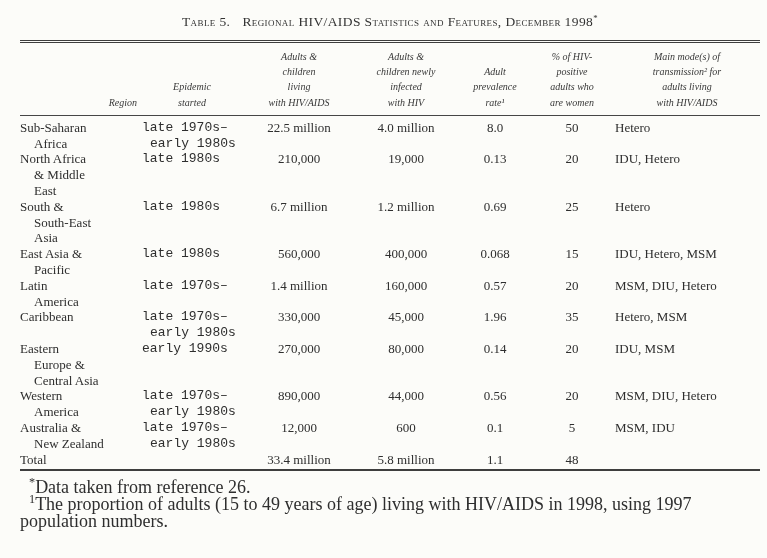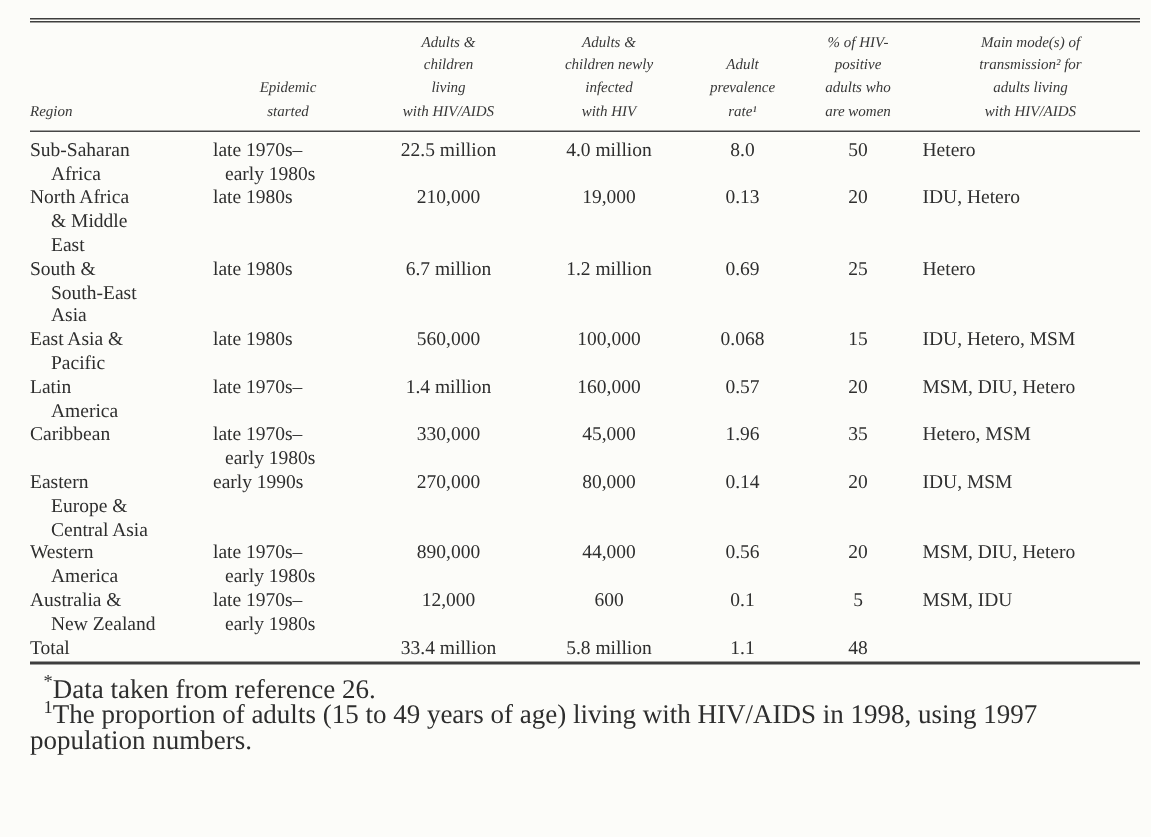--- a/index.html
+++ b/index.html
@@ -43,37 +43,38 @@
     font-weight:normal;
     vertical-align:bottom;
     text-align:center;
     white-space:pre-line;
     padding:6px 1px 5px 1px;
     font-size:10px;
     line-height:15.2px;
     border-bottom:1.5px solid #464646;
     color:#383838;
   }
-  thead th.h-region{text-align:left;padding-left:0;}
+  thead th.h-region{text-align:right;padding-left:0;}
   tbody td{
     vertical-align:top;
     padding:0 1px;
     white-space:pre-line;
   }
   tbody tr:first-child td{padding-top:4px;}
   tbody tr:last-child td{padding-bottom:2px;}
   td.c-region{
     text-align:left;
     padding-left:14px;
     text-indent:-14px;
   }
   td.c-epidemic{
     text-align:left;
     padding-left:12px;
     text-indent:-8px;
+    font-family:Liberation Mono, monospace;
   }
   td.c-num{text-align:center;}
   td.c-modes{}
   sup{font-size:.68em;line-height:0;}
   
   .footnotes{
     margin-top:8px;
     width:742px;
     font-size:18px;
     line-height:16.6px;
@@ -82,20 +83,23 @@
   .footnotes p{
     margin:0;
     text-indent:9px;
   }
 </style>
 </head>
 <body>
 
 <div class="page">
 
+  <div class="table-title">
+    <span>Table 5.</span><span class="gap"></span><span>Regional HIV/AIDS Statistics and Features, December 1998</span><sup>*</sup>
+  </div>
 
   <table class="stats">
     <colgroup>
       <col style="width:118px">
         <col style="width:108px">
         <col style="width:106px">
         <col style="width:108px">
         <col style="width:70px">
         <col style="width:84px">
         <col style="width:146px">
@@ -158,21 +162,21 @@
           <td class="c-num">1.2 million</td>
           <td class="c-num">0.69</td>
           <td class="c-num">25</td>
           <td class="c-modes">Hetero</td>
         </tr>
         <tr>
           <td class="c-region">East Asia &amp;
 Pacific</td>
           <td class="c-epidemic">late 1980s</td>
           <td class="c-num">560,000</td>
-          <td class="c-num">100,000</td>
+          <td class="c-num">400,000</td>
           <td class="c-num">0.068</td>
           <td class="c-num">15</td>
           <td class="c-modes">IDU, Hetero, MSM</td>
         </tr>
         <tr>
           <td class="c-region">Latin
 America</td>
           <td class="c-epidemic">late 1970s–</td>
           <td class="c-num">1.4 million</td>
           <td class="c-num">160,000</td>

